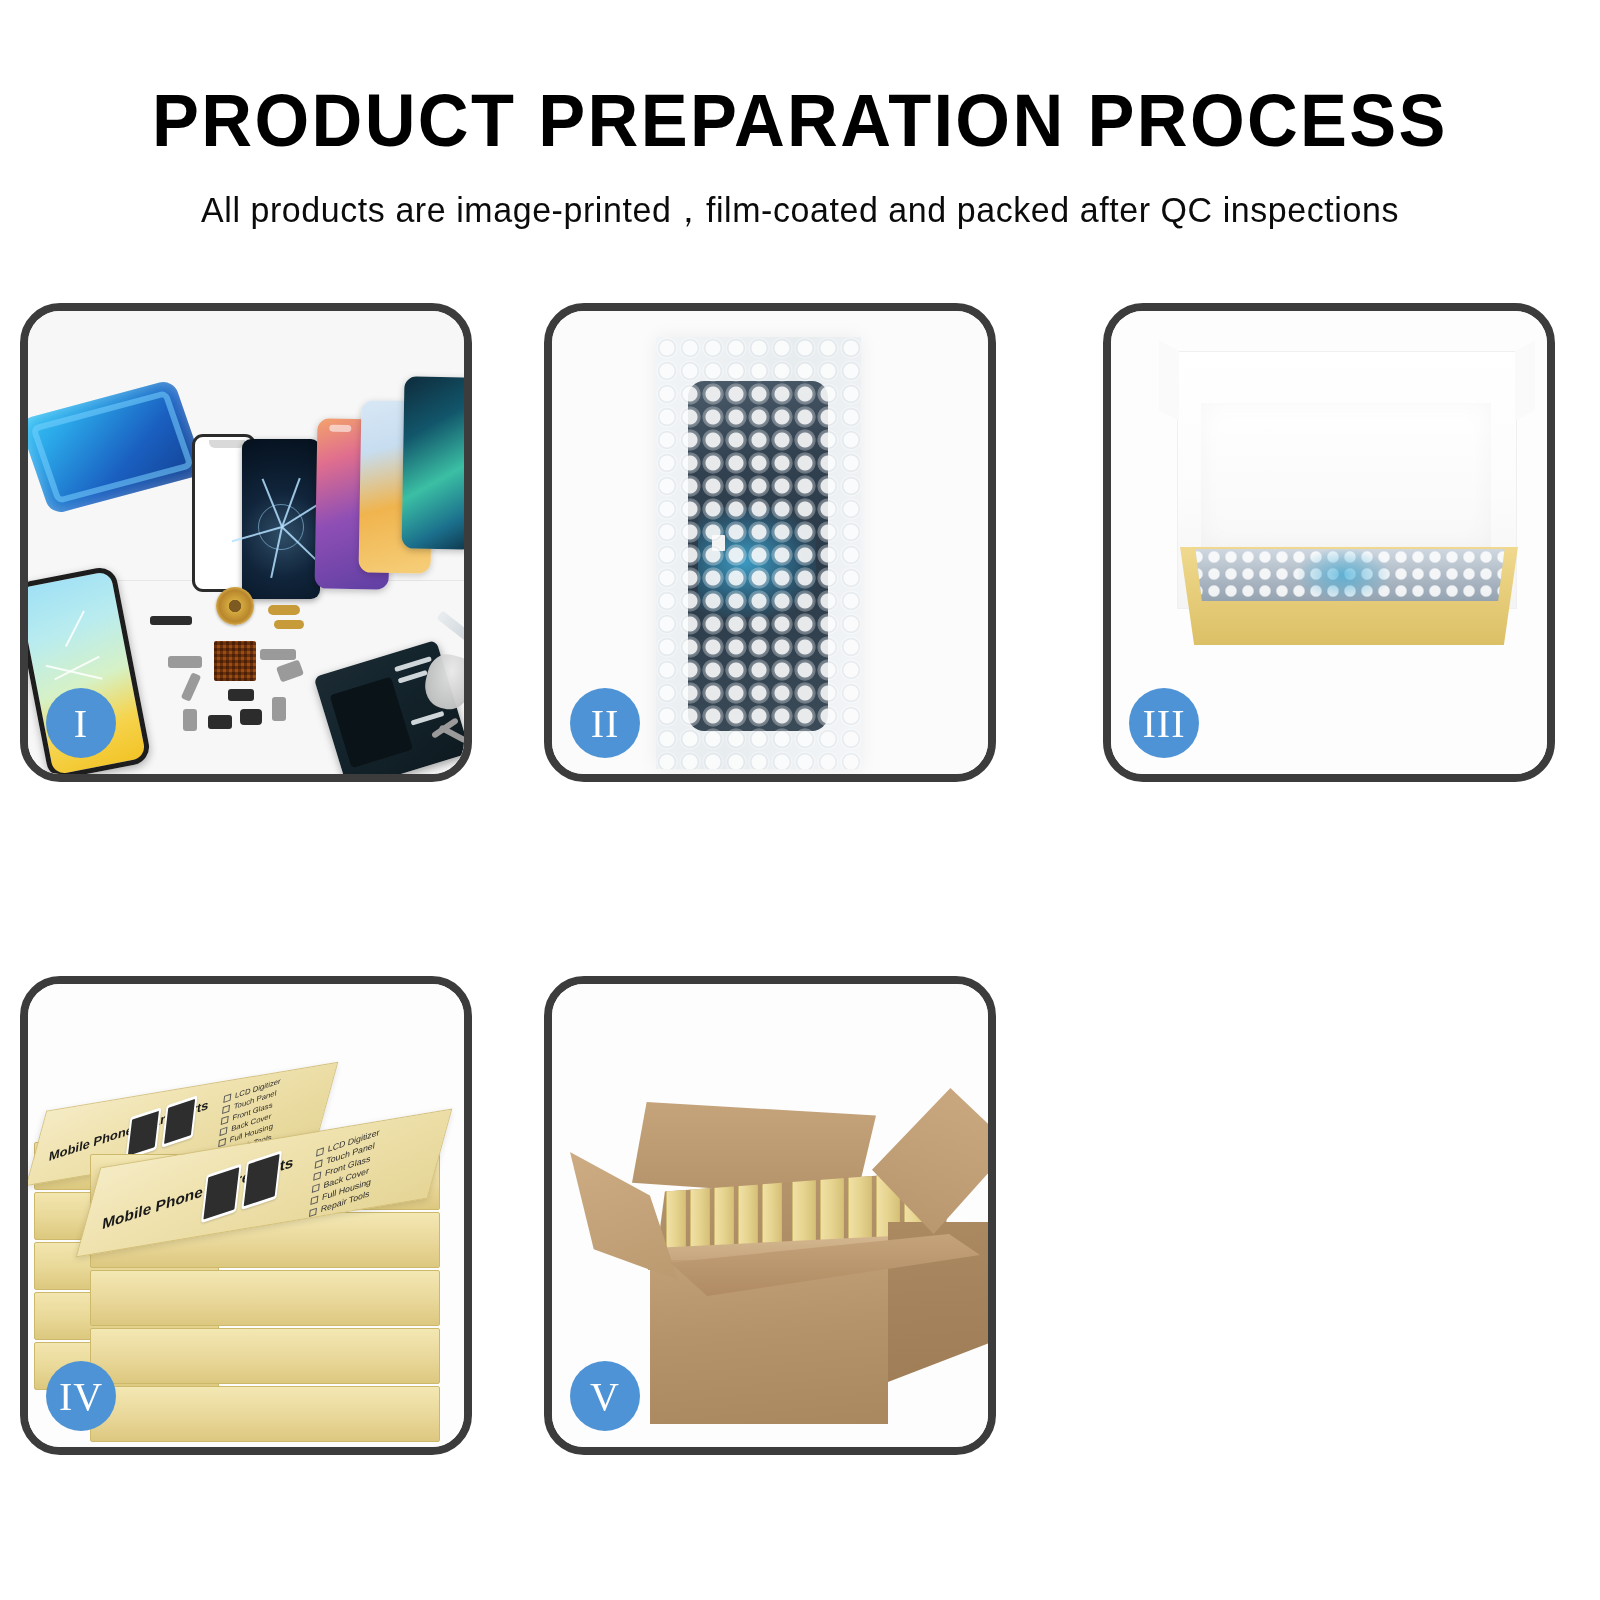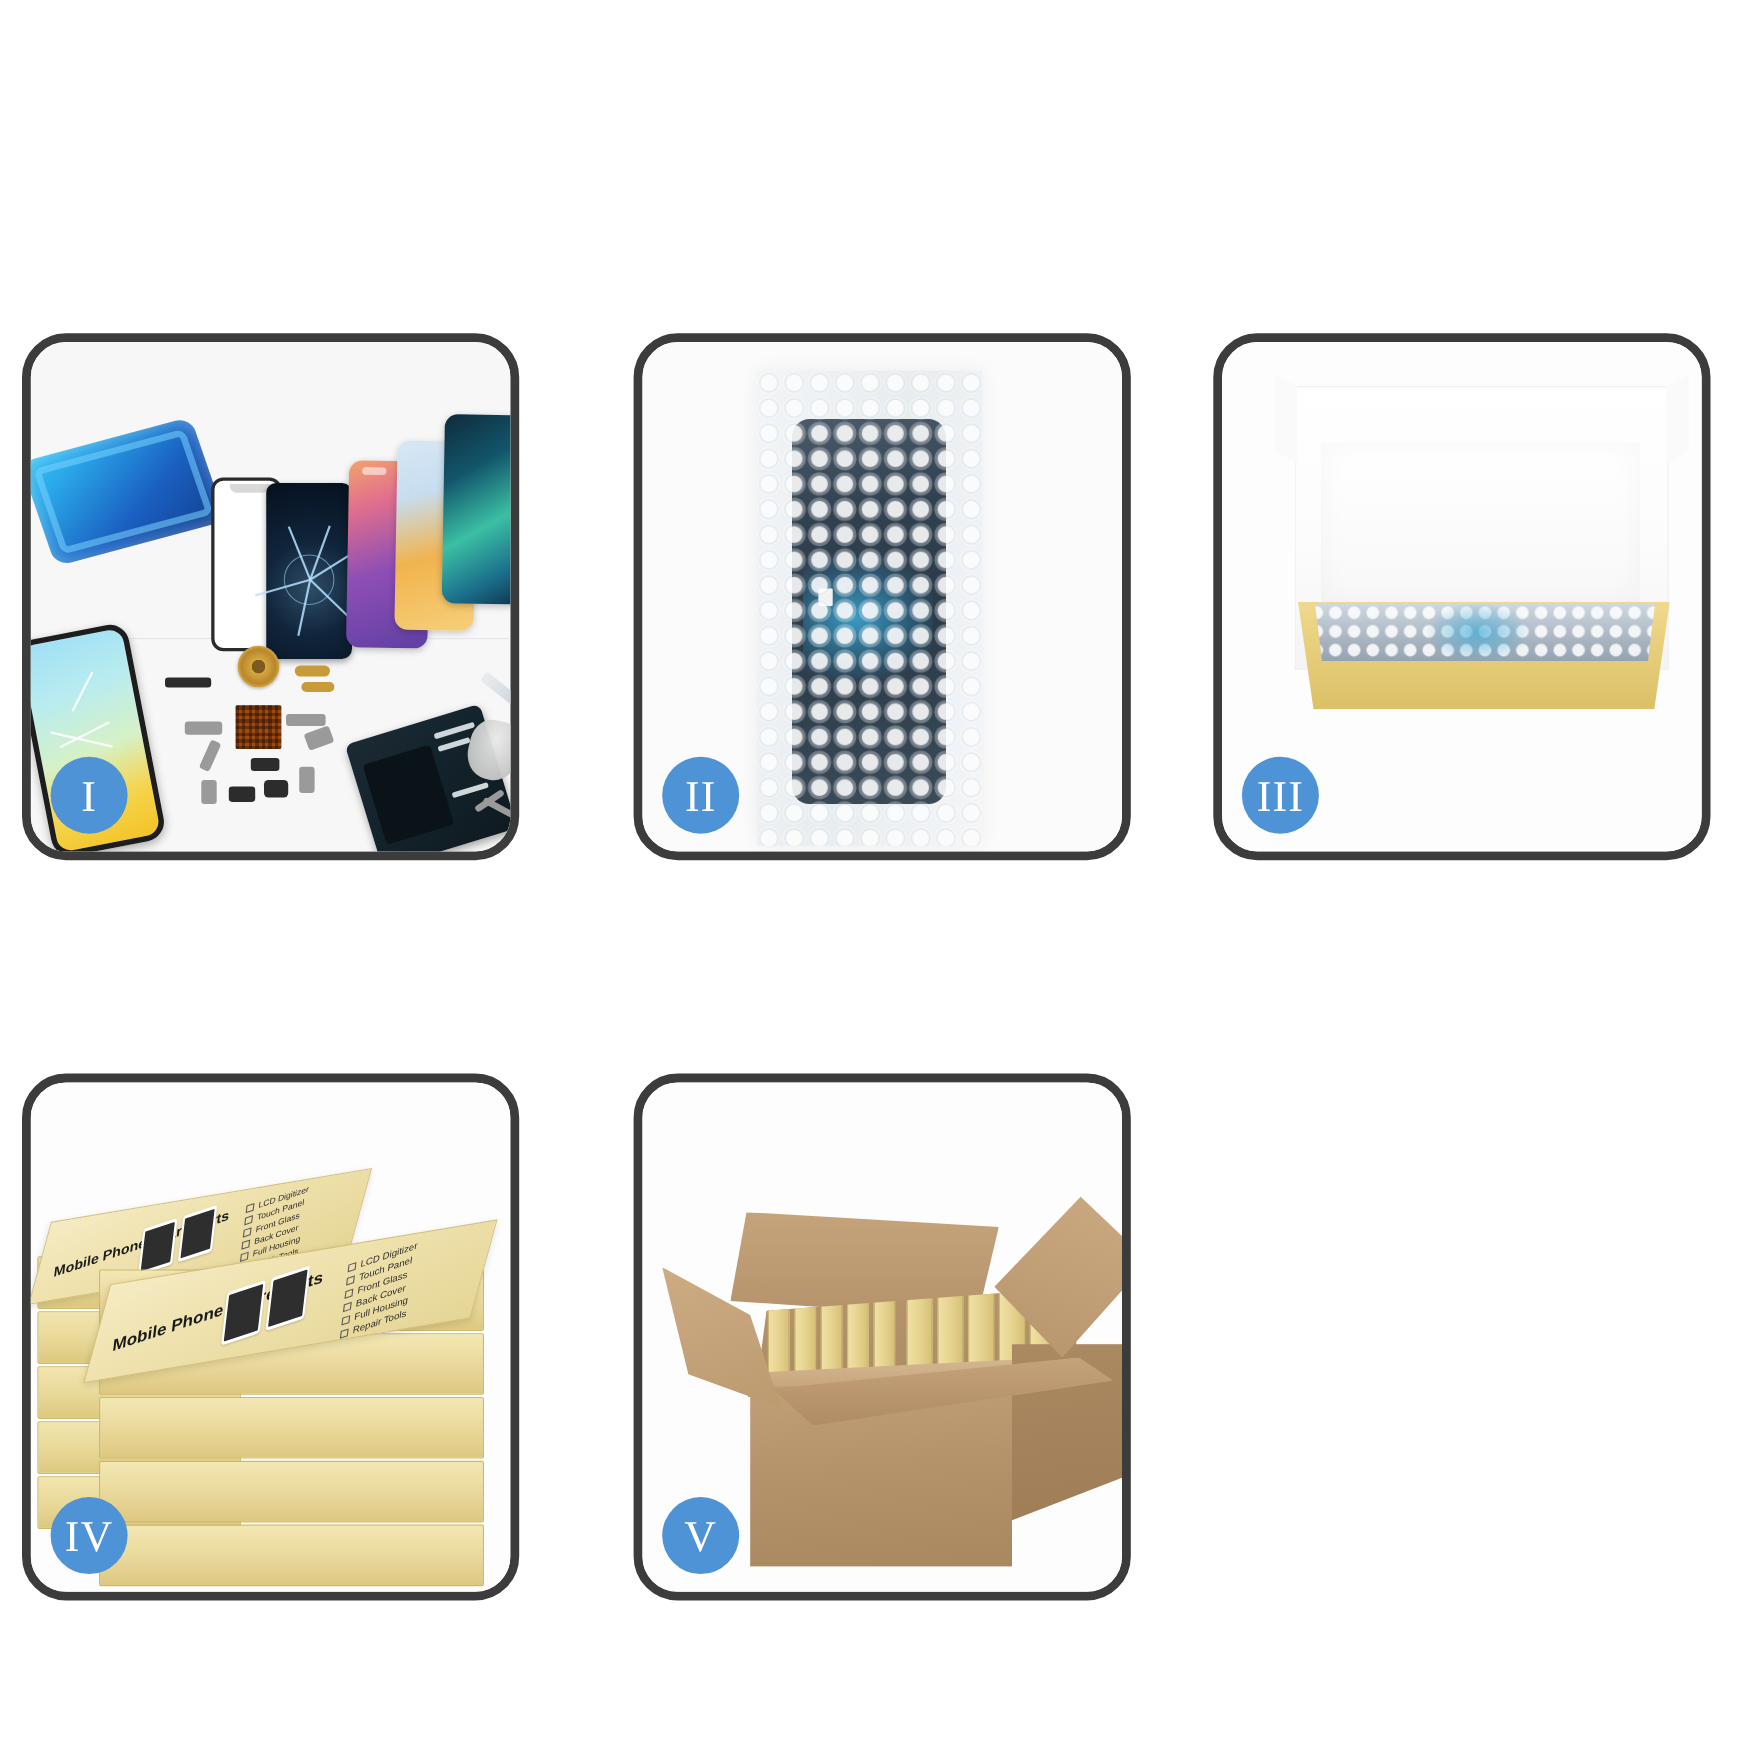--- a/index.html
+++ b/index.html
@@ -37,21 +37,21 @@
   .grid { position: absolute; left: 0; top: 0; width: 1600px; height: 1600px; }
   .panel {
     position: absolute;
     width: 452px; height: 479px;
     border: 8px solid #3c3c3c;
     border-radius: 40px;
     background: #ffffff;
     overflow: hidden;
   }
   .panel.c0 { left: 20px; }
-  .panel.c1 { left: 576px; }
+  .panel.c1 { left: 544px; }
   .panel.c2 { left: 1103px; }
   .panel.r0 { top: 303px; }
   .panel.r1 { top: 976px; }
 
   .panel-media { position: absolute; inset: 0; overflow: hidden; }
 
   
   .badge {
     position: absolute;
     left: 18px; bottom: 16px;
@@ -377,20 +377,24 @@
     position:absolute; background: rgba(190,160,118,.55);
   }
 
   .small-elem { position:absolute; }
 </style>
 </head>
 <body>
 
 <div id="page">
 
+  <div class="header">
+    <div class="title">PRODUCT PREPARATION PROCESS</div>
+    <div class="subtitle">All products are image-printed，film-coated and packed after QC inspections</div>
+  </div>
 
   <div class="grid">
 
     <div class="panel r0 c0">
       <div class="panel-media">
         <div class="scene-parts">
           <div class="shelfline"></div>
           <div class="pp pp-frame"></div>
           <div class="pp pp-glass"></div>
           <div class="pp pp-dark">

